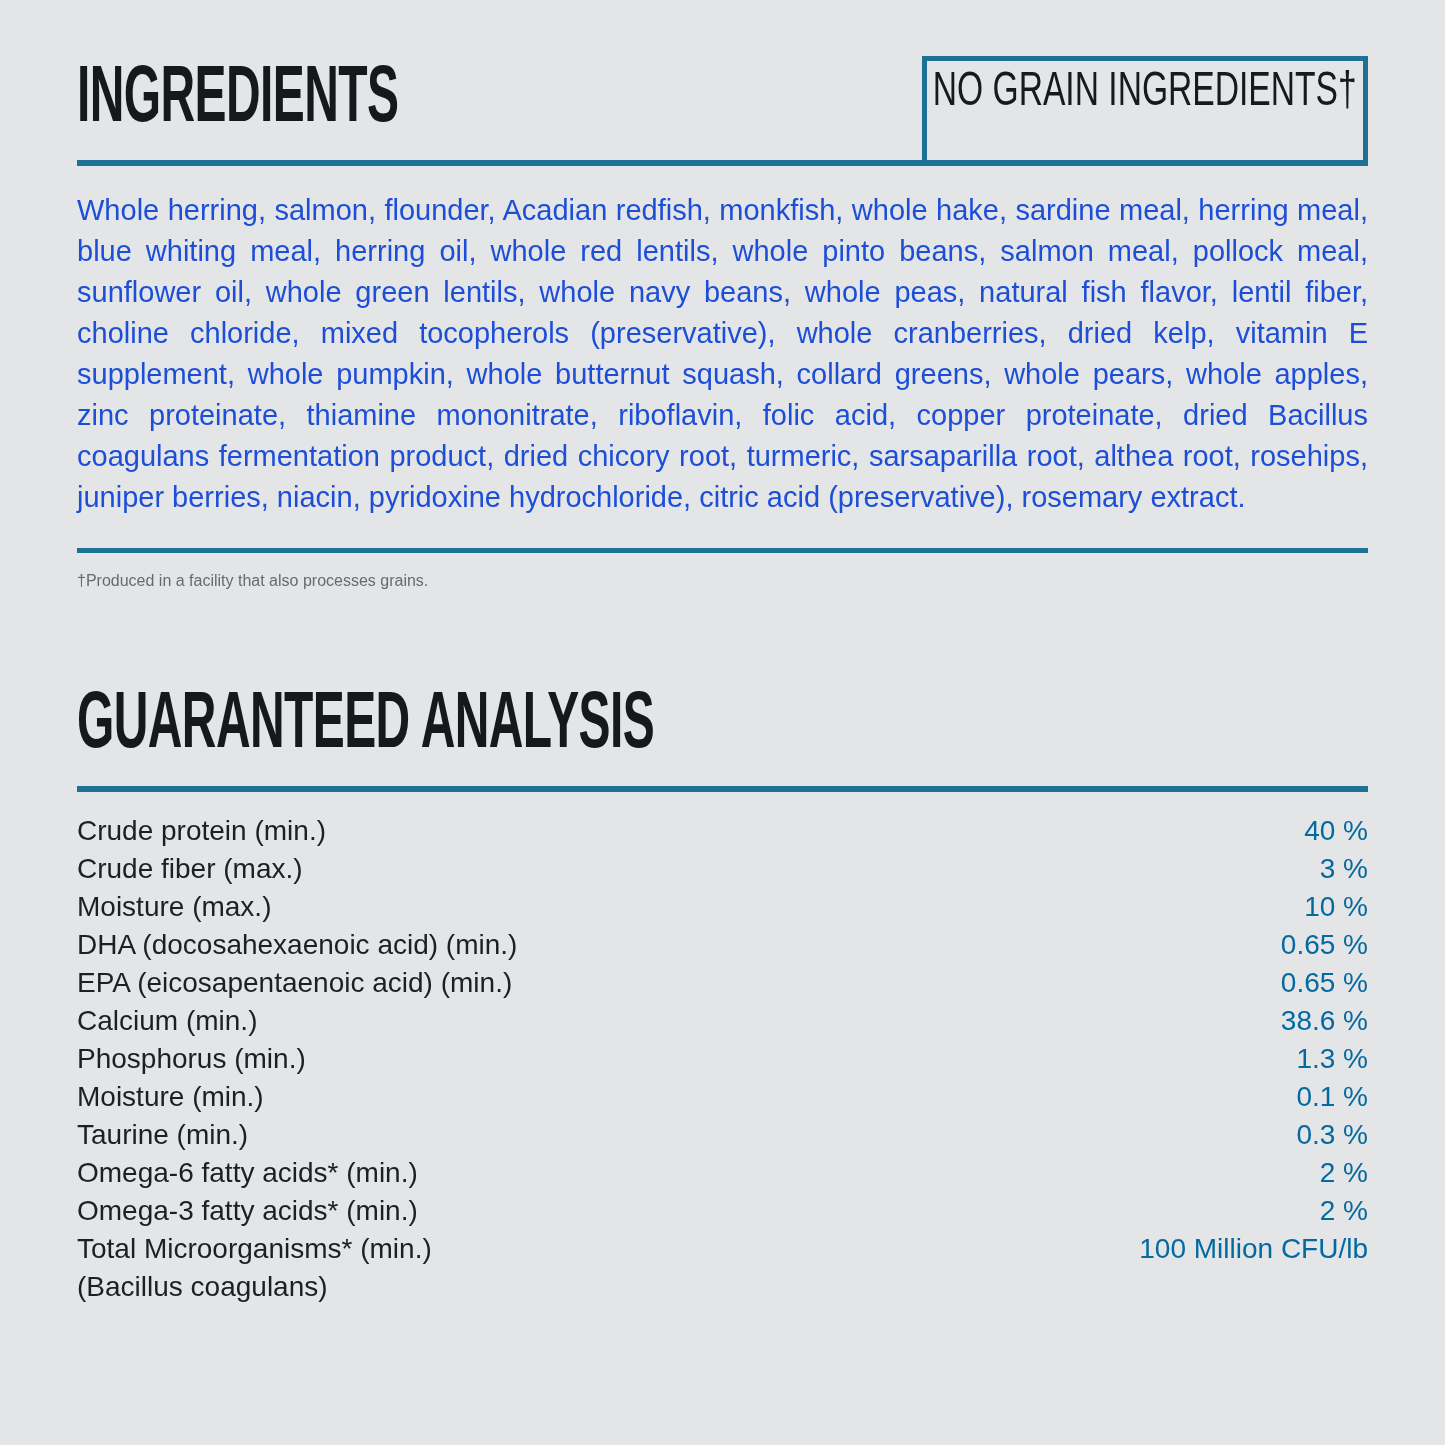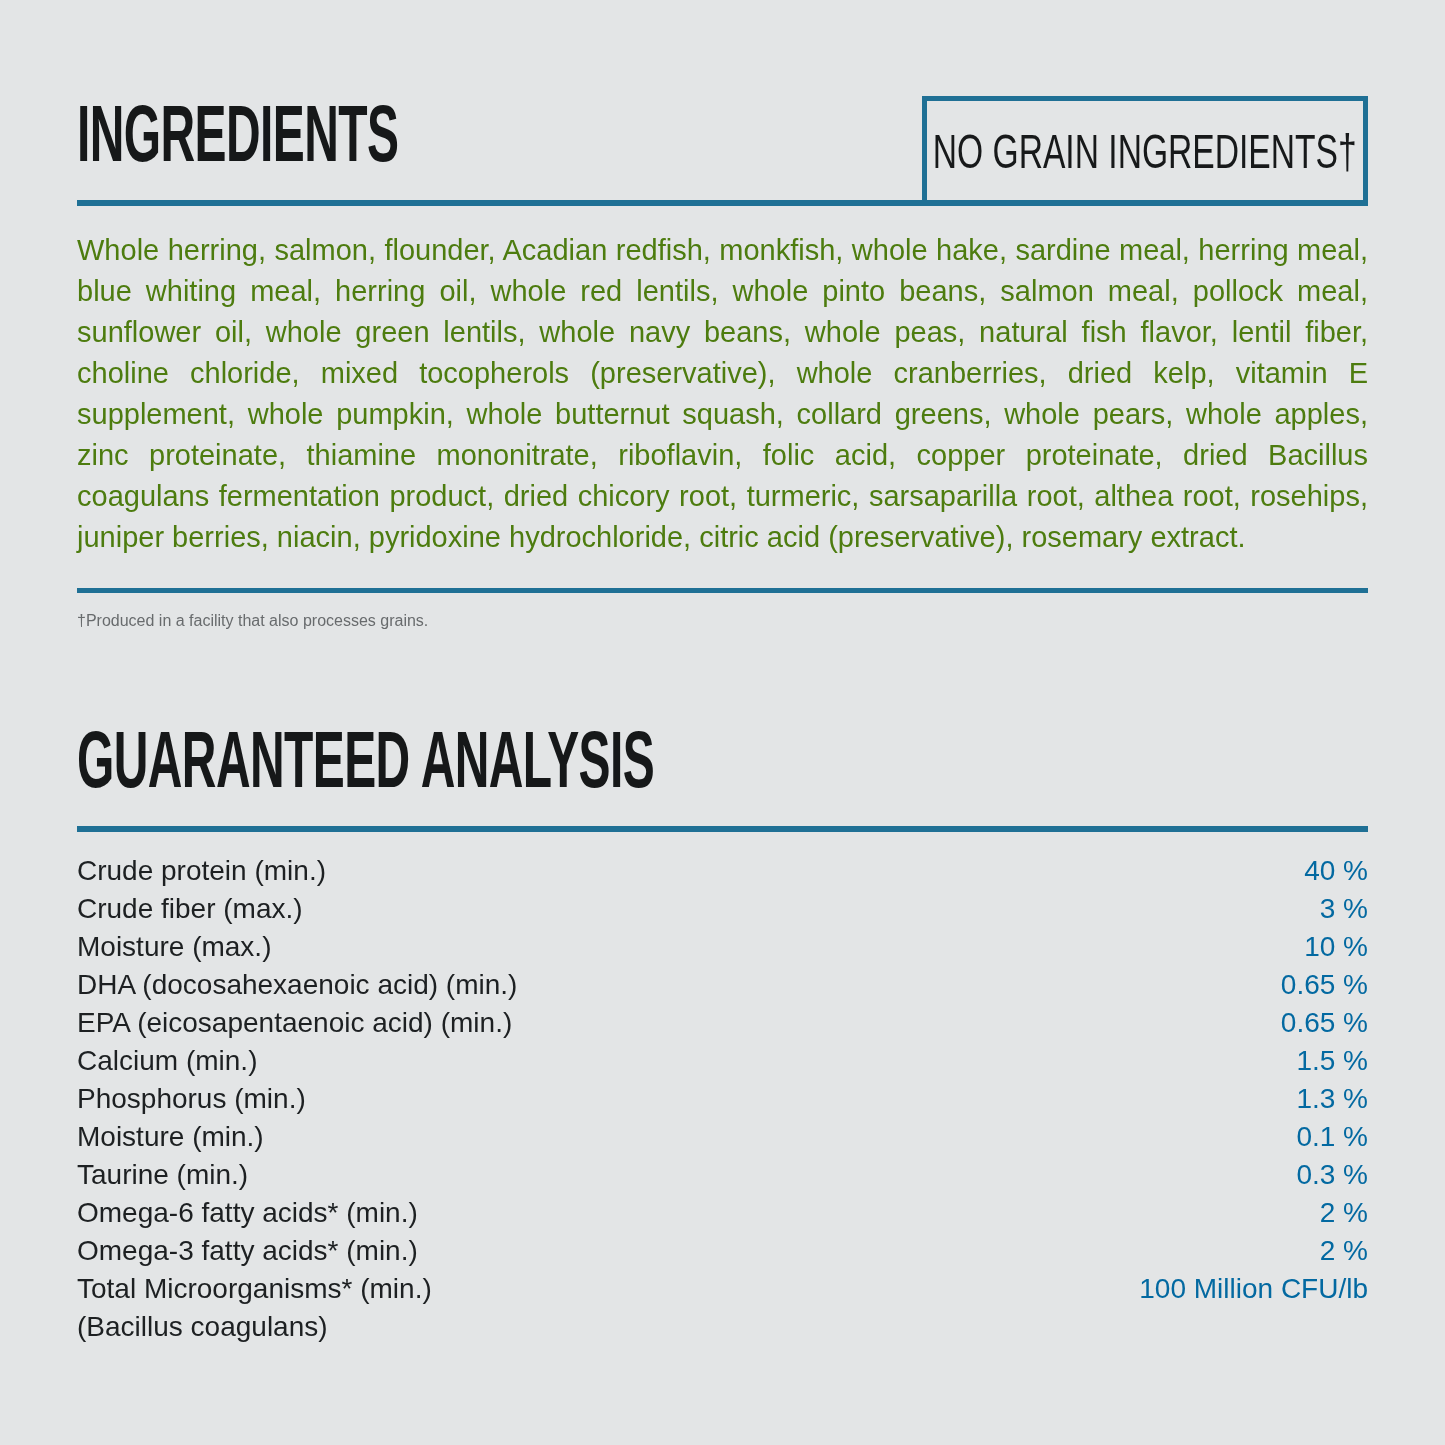--- a/index.html
+++ b/index.html
@@ -7,21 +7,21 @@
     position: relative;
     width: 1445px;
     height: 1445px;
     background: #e3e5e6;
     font-family: "Liberation Sans", sans-serif;
     color: #1d2022;
     overflow: hidden;
     box-sizing: border-box;
   }
   .content {
-    padding: 86px 77px 0 77px;
+    padding: 46px 77px 0 77px;
   }
 
   
   .section-head {
     position: relative;
     border-bottom: 6px solid #1f7095;
     padding-bottom: 18px;
   }
   .big-title {
     display: inline-block;
@@ -39,41 +39,40 @@
   
   .badge {
     position: absolute;
     right: 0;
     bottom: -6px;
     width: 446px;
     height: 110px;
     box-sizing: border-box;
     border: 5px solid #1f7095;
     display: flex;
-    align-items: center;
     justify-content: center;
     overflow: visible;
   }
   .badge-text {
     display: inline-block;
     font-size: 48px;
     font-weight: normal;
     color: #17191a;
     transform: scaleX(0.70);
     transform-origin: center center;
     white-space: nowrap;
     letter-spacing: 0;
   }
 
   .ingredients-paragraph {
     margin: 24px 0 0 0;
     font-size: 29px;
     line-height: 41px;
     text-align: justify;
-    color: #4d7c0f;
+    color: #1d4ed8;
   }
 
   .footnote-divider {
     margin-top: 30px;
     height: 5px;
     background: #1f7095;
     border: none;
   }
   .footnote {
     margin: 13px 0 0 0;
@@ -138,21 +137,21 @@
         <div class="arow">
           <span class="alabel">DHA (docosahexaenoic acid) (min.)</span>
           <span class="avalue">0.65 %</span>
         </div>
         <div class="arow">
           <span class="alabel">EPA (eicosapentaenoic acid) (min.)</span>
           <span class="avalue">0.65 %</span>
         </div>
         <div class="arow">
           <span class="alabel">Calcium (min.)</span>
-          <span class="avalue">1.5 %</span>
+          <span class="avalue">38.6 %</span>
         </div>
         <div class="arow">
           <span class="alabel">Phosphorus (min.)</span>
           <span class="avalue">1.3 %</span>
         </div>
         <div class="arow">
           <span class="alabel">Moisture (min.)</span>
           <span class="avalue">0.1 %</span>
         </div>
         <div class="arow">

